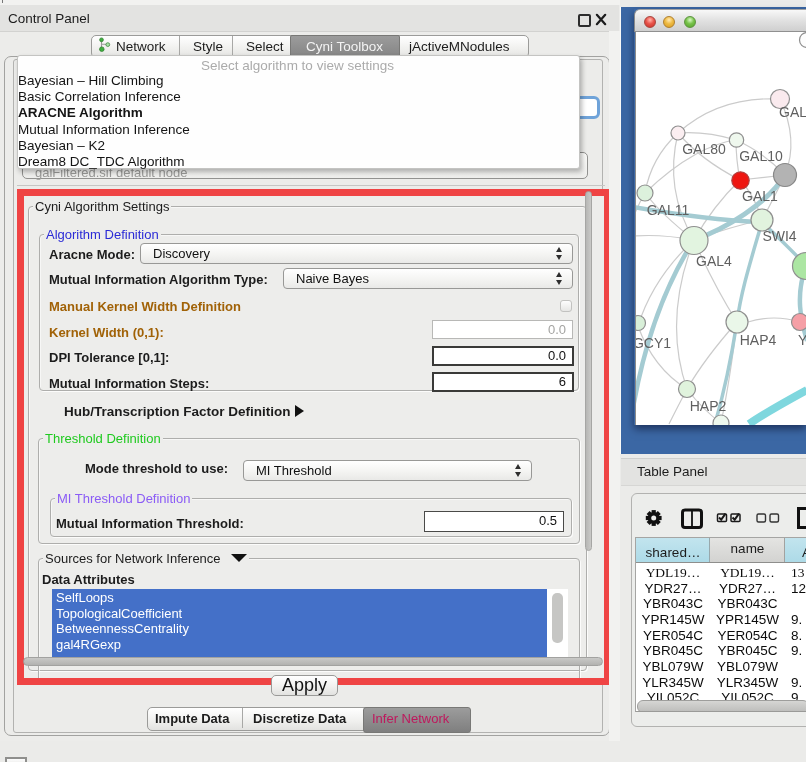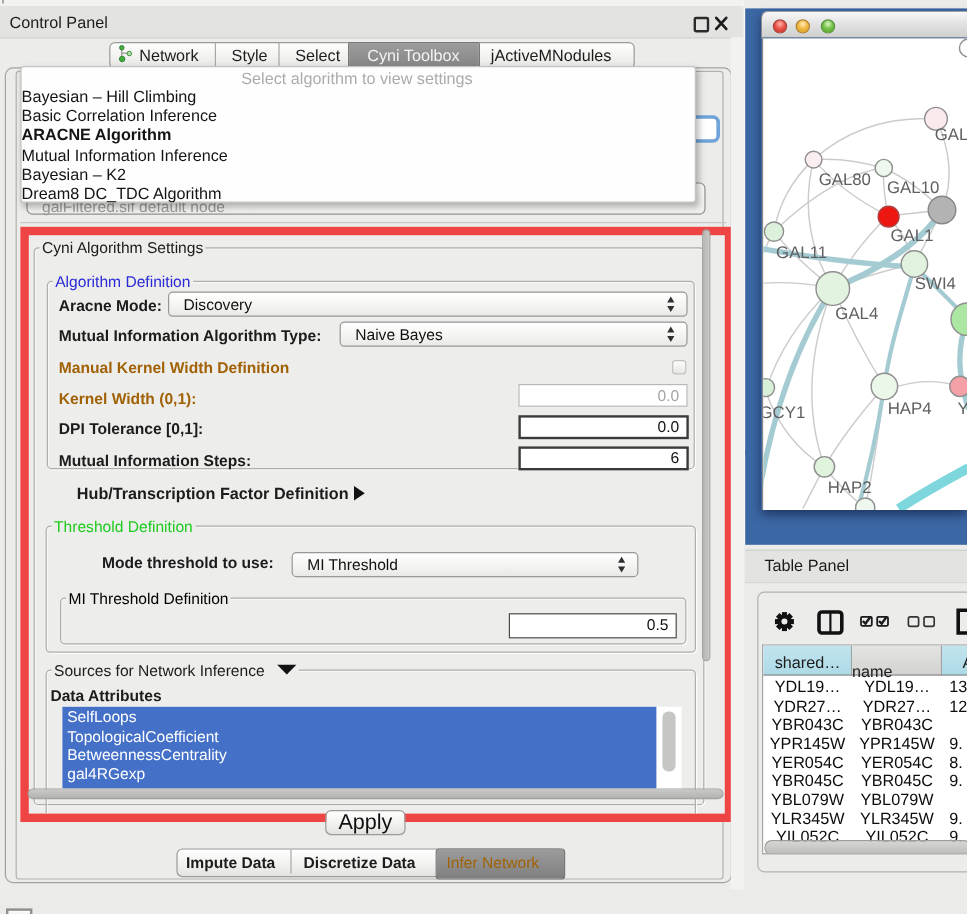--- a/index.html
+++ b/index.html
@@ -82,22 +82,23 @@
     <div class="abs lbl b" style="left:25px;top:180px;">Mutual Information Steps:</div>
     <div class="field" style="left:408px;top:176px;width:132px;height:16px;line-height:16px;border:2px solid #3a3a38;color:#111;">6</div>
     <div class="abs lbl b" style="left:25px;top:208px;font-size:13.5px;margin-left:15px;">Hub/Transcription Factor Definition<span style="display:inline-block;width:0;height:0;border-left:9px solid #111;border-top:6px solid transparent;border-bottom:6px solid transparent;margin-left:4px;vertical-align:-1px;"></span></div>
 
     <div class="grp" style="left:14px;top:242px;width:540px;height:104px;text-align:center;">
       <span class="gt" style="color:#1fca1f;">Threshold Definition</span>
     </div>
     <div class="abs lbl b" style="left:61px;top:265px;">Mode threshold to use:</div>
     <div class="combo" style="left:219px;top:264px;width:275px;">MI Threshold<span class="spin"></span></div>
     <div class="grp" style="left:26px;top:302px;width:520px;height:37px;">
-      <span class="gt" style="color:#000000;">MI Threshold Definition</span>
-    </div>
+      <span class="gt" style="color:#8b5cf6;">MI Threshold Definition</span>
+    </div>
+    <div class="abs lbl b" style="left:32px;top:320px;">Mutual Information Threshold:</div>
     <div class="field" style="left:400px;top:315px;width:132px;height:19px;line-height:17px;border:1.5px solid #4a4a48;color:#111;">0.5</div>
 
     <div class="grp" style="left:14px;top:362px;width:540px;height:128px;">
       <span class="gt" style="color:#1c1c1c;">Sources for Network Inference<span style="display:inline-block;width:0;height:0;border-top:8px solid #111;border-left:8px solid transparent;border-right:8px solid transparent;margin-left:10px;vertical-align:1px;"></span></span>
     </div>
     <div class="abs lbl b" style="left:18px;top:376px;">Data Attributes</div>
     <div class="abs" style="left:28px;top:393px;width:516px;height:72px;background:#fff;"></div>
     <div class="abs" style="left:28px;top:393px;width:495px;height:68px;background:#4470c8;color:#fff;font-size:13px;line-height:15.7px;padding:1px 0 0 4px;box-sizing:border-box;overflow:hidden;">SelfLoops<br>TopologicalCoefficient<br>BetweennessCentrality<br>gal4RGexp</div>
     <div class="abs" style="left:528px;top:397px;width:11px;height:50px;background:#c6c6c4;border-radius:5px;"></div>
   </div>
@@ -107,21 +108,21 @@
 
 <div class="abs" style="left:23px;top:657px;width:578px;height:7px;background:linear-gradient(#c9c9c7,#b2b2b0);border:1px solid #a2a2a0;border-radius:5px;"></div>
 
 <div class="abs" style="left:271px;top:675px;width:65px;height:19px;border:1px solid #9a9a98;border-radius:5px;background:linear-gradient(#ffffff,#f1f1ef 55%,#e2e2e0);text-align:center;font-size:18px;color:#111;line-height:19px;">Apply</div>
 
 <div class="abs" style="left:147px;top:707px;width:321px;height:22px;border:1px solid #9b9b99;border-radius:5px;background:linear-gradient(#ffffff,#f0f0ee 60%,#e2e2e0);"></div>
 <div class="abs" style="left:242px;top:708px;width:1px;height:20px;background:#a8a8a6;"></div>
 <div class="abs" style="left:363px;top:707px;width:106px;height:24px;background:linear-gradient(#9c9c9c,#7f7f7f);border:1px solid #787876;border-radius:3px;"></div>
 <div class="abs lbl b" style="left:155px;top:711px;">Impute Data</div>
 <div class="abs lbl b" style="left:253px;top:711px;">Discretize Data</div>
-<div class="abs lbl" style="left:372px;top:711px;color:#a16207;">Infer Network</div>
+<div class="abs lbl" style="left:372px;top:711px;color:#be185d;">Infer Network</div>
 
 <div class="abs" style="left:5px;top:757px;width:18px;height:10px;border:2px solid #8f8f8d;background:linear-gradient(#fdfdfd,#d8d8d6);"></div>
 
 <svg class="abs" style="left:617px;top:373px;" width="6" height="7" viewBox="0 0 6 7">
     <path d="M5.5 2 L1 4 L4 6.5 Z" fill="#5c5c5a"></path>
   </svg>
 
 <div class="abs" style="left:17px;top:55px;width:561px;height:112px;background:#fefefe;border:1px solid #c4c4c2;border-radius:3px;box-shadow:2px 3px 5px rgba(0,0,0,0.28);"></div>
 <div class="abs" style="left:17px;top:58px;width:561px;text-align:center;font-size:13.5px;color:#ababab;">Select algorithm to view settings</div>
 <div class="abs" style="left:18px;top:73px;font-size:13.5px;color:#141414;line-height:16.2px;white-space:nowrap;">
@@ -245,24 +246,24 @@
  </g>
  <path d="M798.5 508.5 h8 l5 5 v14 h-13 Z" fill="none" stroke="#111" stroke-width="3"></path>
 </svg>
 
 <div class="abs" style="left:635px;top:537px;width:171px;height:175px;border-left:1px solid #a5a5a3;border-top:1px solid #a5a5a3;border-bottom:1px solid #9a9a98;background:#fff;overflow:hidden;box-sizing:border-box;">
  <div class="abs" style="left:0;top:0;width:74px;height:25px;background:linear-gradient(#c2e4ee,#acdae7);border-right:1px solid #98a8ac;box-sizing:border-box;"></div>
  <div class="abs" style="left:74px;top:0;width:75px;height:25px;background:linear-gradient(#e4e4e2,#d2d2d0);border-right:1px solid #a2a2a0;box-sizing:border-box;"></div>
  <div class="abs" style="left:149px;top:0;width:22px;height:25px;background:linear-gradient(#c2e4ee,#acdae7);"></div>
  <div class="abs" style="left:0;top:24px;width:171px;height:1px;background:#8e8e8c;"></div>
  <div class="abs lbl" style="left:0;top:7px;width:74px;text-align:center;font-size:13.5px;">shared…</div>
- <div class="abs lbl" style="left:74px;top:14px;width:75px;text-align:left;font-size:13.5px;">name</div>
+ <div class="abs lbl" style="left:74px;top:3px;width:75px;text-align:center;font-size:13.5px;">name</div>
  <div class="abs lbl" style="left:166px;top:7px;font-size:13.5px;">A</div>
  <div id="rows" class="abs" style="left:0;top:27px;width:171px;font-size:13.5px;color:#0c0c0c;line-height:15.65px;">
-  <div style="display:flex;">
+  <div style="display:flex;font-family:Liberation Serif, serif;">
         <span style="width:74px;text-align:center;">YDL19…</span>
         <span style="width:75px;text-align:center;">YDL19…</span>
         <span style="padding-left:6px;">13</span>
       </div>
   <div style="display:flex;">
         <span style="width:74px;text-align:center;">YDR27…</span>
         <span style="width:75px;text-align:center;">YDR27…</span>
         <span style="padding-left:6px;">12</span>
       </div>
   <div style="display:flex;">

